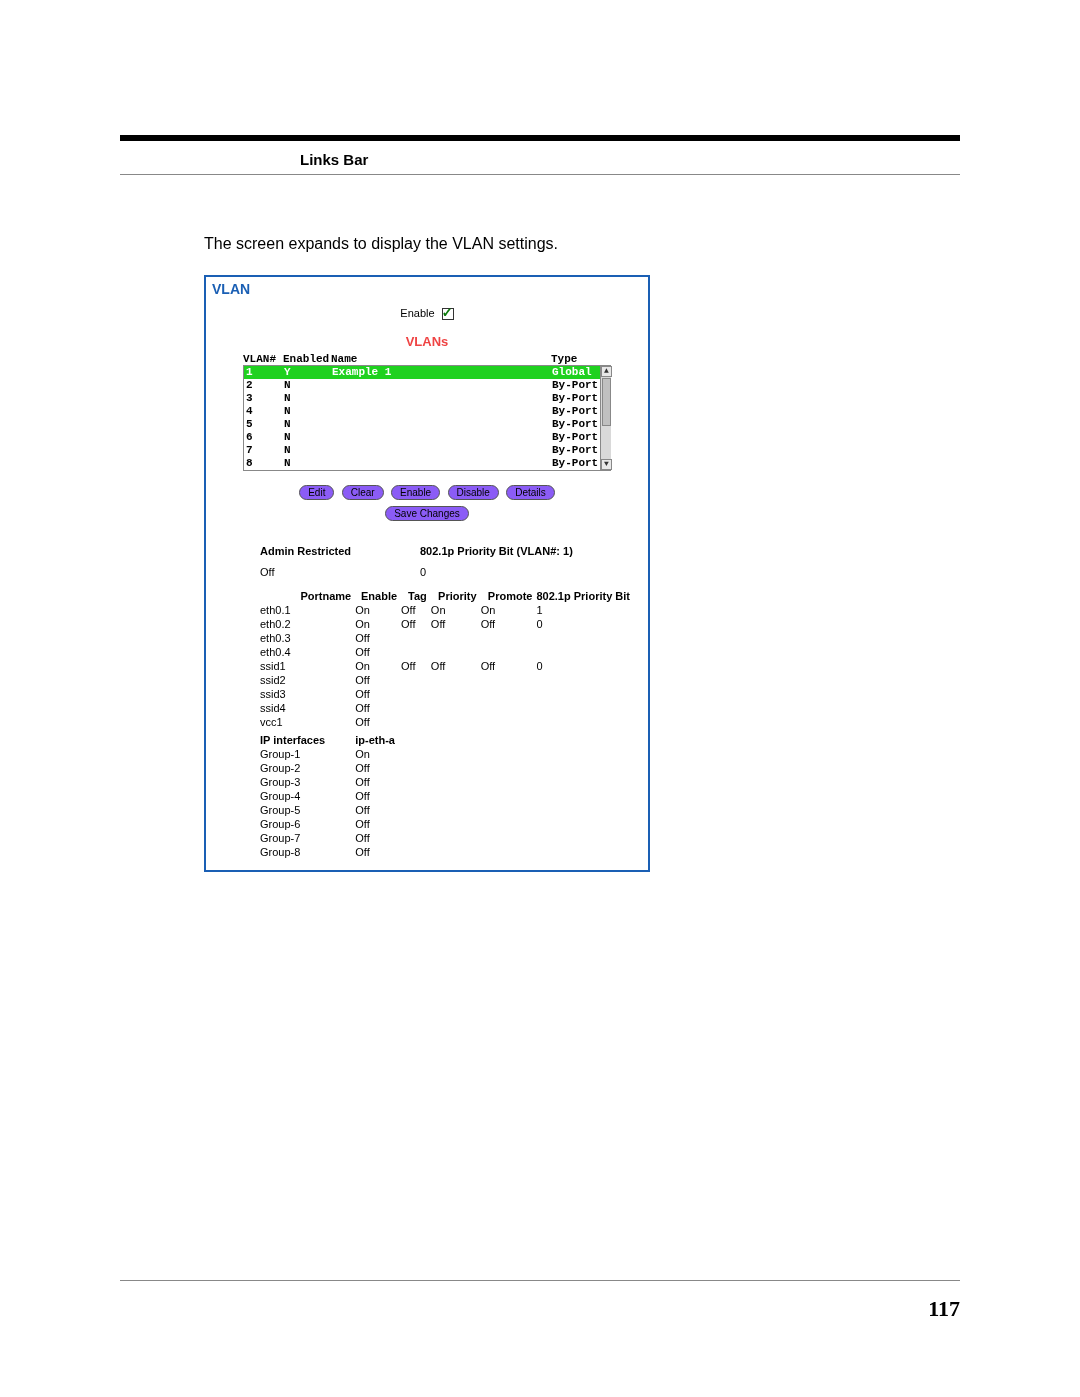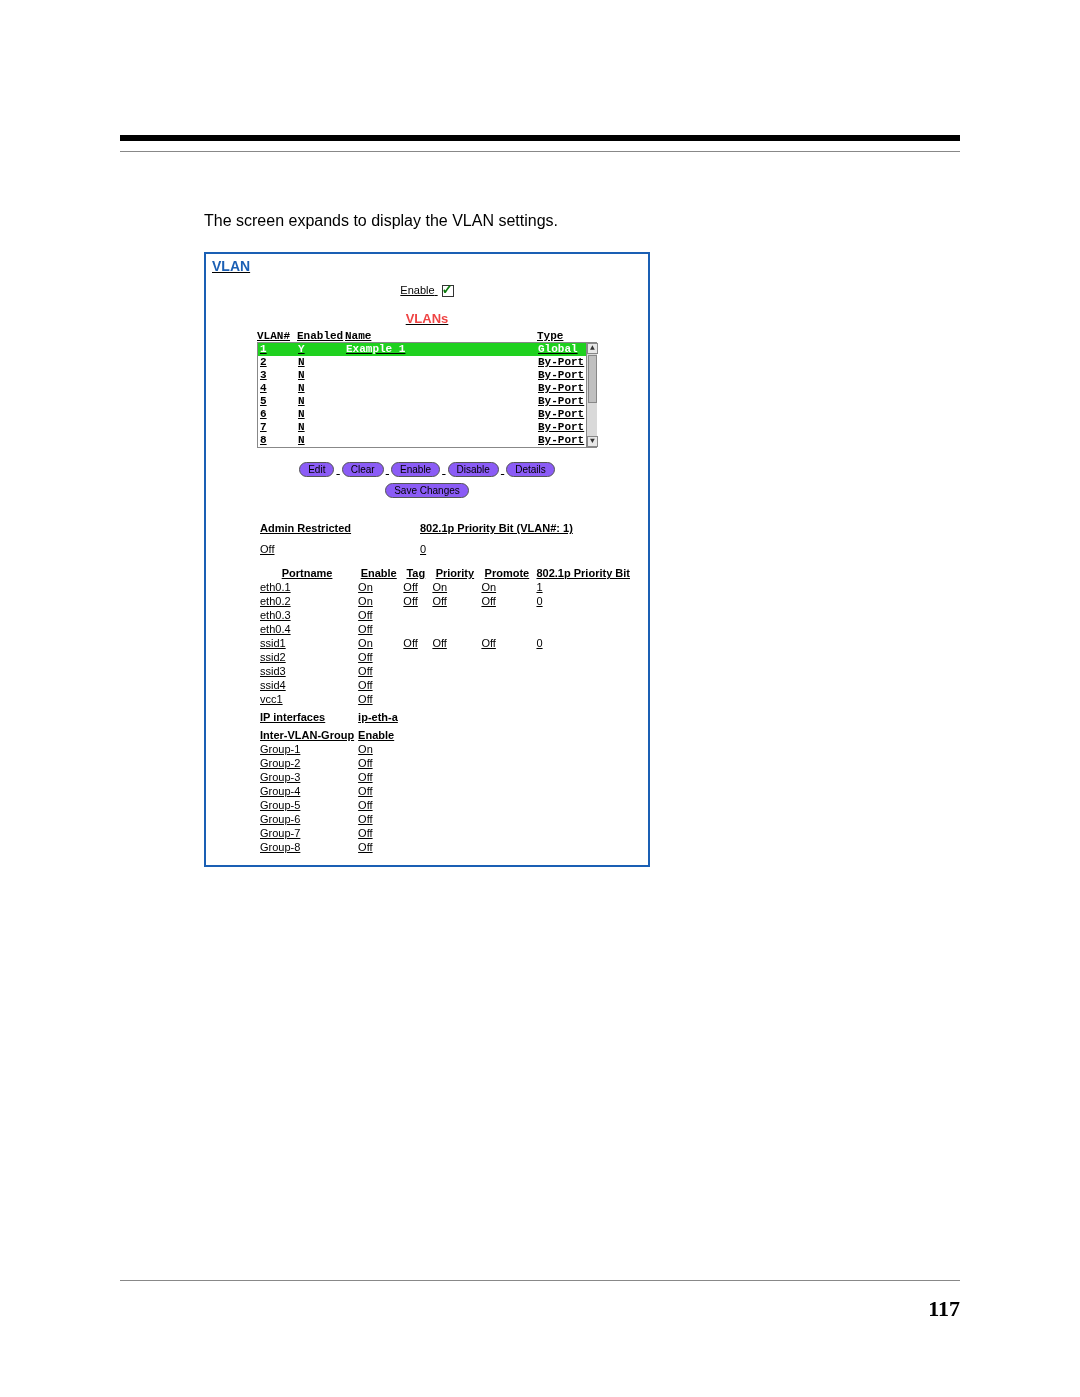--- a/index.html
+++ b/index.html
@@ -42,21 +42,20 @@
   }
 
   
   .panel {
     width: 430px;
     margin-left: 84px;
     border: 2px solid #1a5fb4;
     padding: 4px 6px 10px 6px;
     box-sizing: content-box;
     background: #fff;
-    text-decoration: underline;
   }
   .panel * { box-sizing: border-box; }
 
   .panel-title {
     font-family: Verdana, Arial, sans-serif;
     font-size: 14px;
     font-weight: bold;
     color: #1a5fb4;
     margin: 0 0 10px 0;
   }
@@ -91,21 +90,21 @@
     font-family: Verdana, Arial, sans-serif;
     font-size: 13px;
     font-weight: bold;
     color: #ef4444;
     margin-bottom: 4px;
   }
 
   
   .vlan-wrap {
     margin: 0 auto;
-    width: 340px;
+    width: 368px;
     position: relative;
   }
   .vlan-head {
     font-family: "Courier New", monospace;
     font-size: 11px;
     font-weight: bold;
     display: flex;
   }
   .vlan-head .c1 { width: 40px; }
   .vlan-head .c2 { width: 48px; }
@@ -205,21 +204,21 @@
   .bold { font-weight: bold; }
 
   .ports {
     width: 100%;
     border-collapse: collapse;
     font-family: Verdana, Arial, sans-serif;
     font-size: 11px;
     margin-top: 12px;
   }
   .ports th {
-    text-align: center;
+    text-align: right;
     font-weight: bold;
     padding: 0 4px 2px 0;
     white-space: nowrap;
   }
   .ports td {
     padding: 0 4px 2px 0;
     white-space: nowrap;
   }
   .ports .pn { width: 96px; }
   .ports .en { width: 46px; }
@@ -248,20 +247,21 @@
     font-size: 22px;
     font-weight: bold;
   }
 </style>
 </head>
 <body>
 
 <div class="page">
 
   <hr class="thick-rule">
+  <div class="links-label">Links Bar</div>
   <hr class="thin-rule">
 
   <div class="intro">The screen expands to display the VLAN settings.</div>
 
   <div class="panel">
     <div class="panel-title">VLAN</div>
 
     <div class="enable-row">
       <span>Enable</span>
       <span class="chk"></span>
@@ -436,24 +436,20 @@
               <td class="en">Off</td>
               <td class="tg"></td>
               <td class="pr"></td>
               <td class="pm"></td>
               <td class="pb"></td>
             </tr>
             <tr class="sec-row">
               <td style="font-weight: bold;">IP interfaces</td>
               <td colspan="5">ip-eth-a</td>
             </tr>
-            <tr class="sec-row">
-              <td style="font-weight: bold;">Inter-VLAN-Group</td>
-              <td colspan="5" style="font-weight: bold;">Enable</td>
-            </tr>
             <tr class="sub">
               <td>Group-1</td>
               <td colspan="5">On</td>
             </tr>
             <tr class="sub">
               <td>Group-2</td>
               <td colspan="5">Off</td>
             </tr>
             <tr class="sub">
               <td>Group-3</td>

